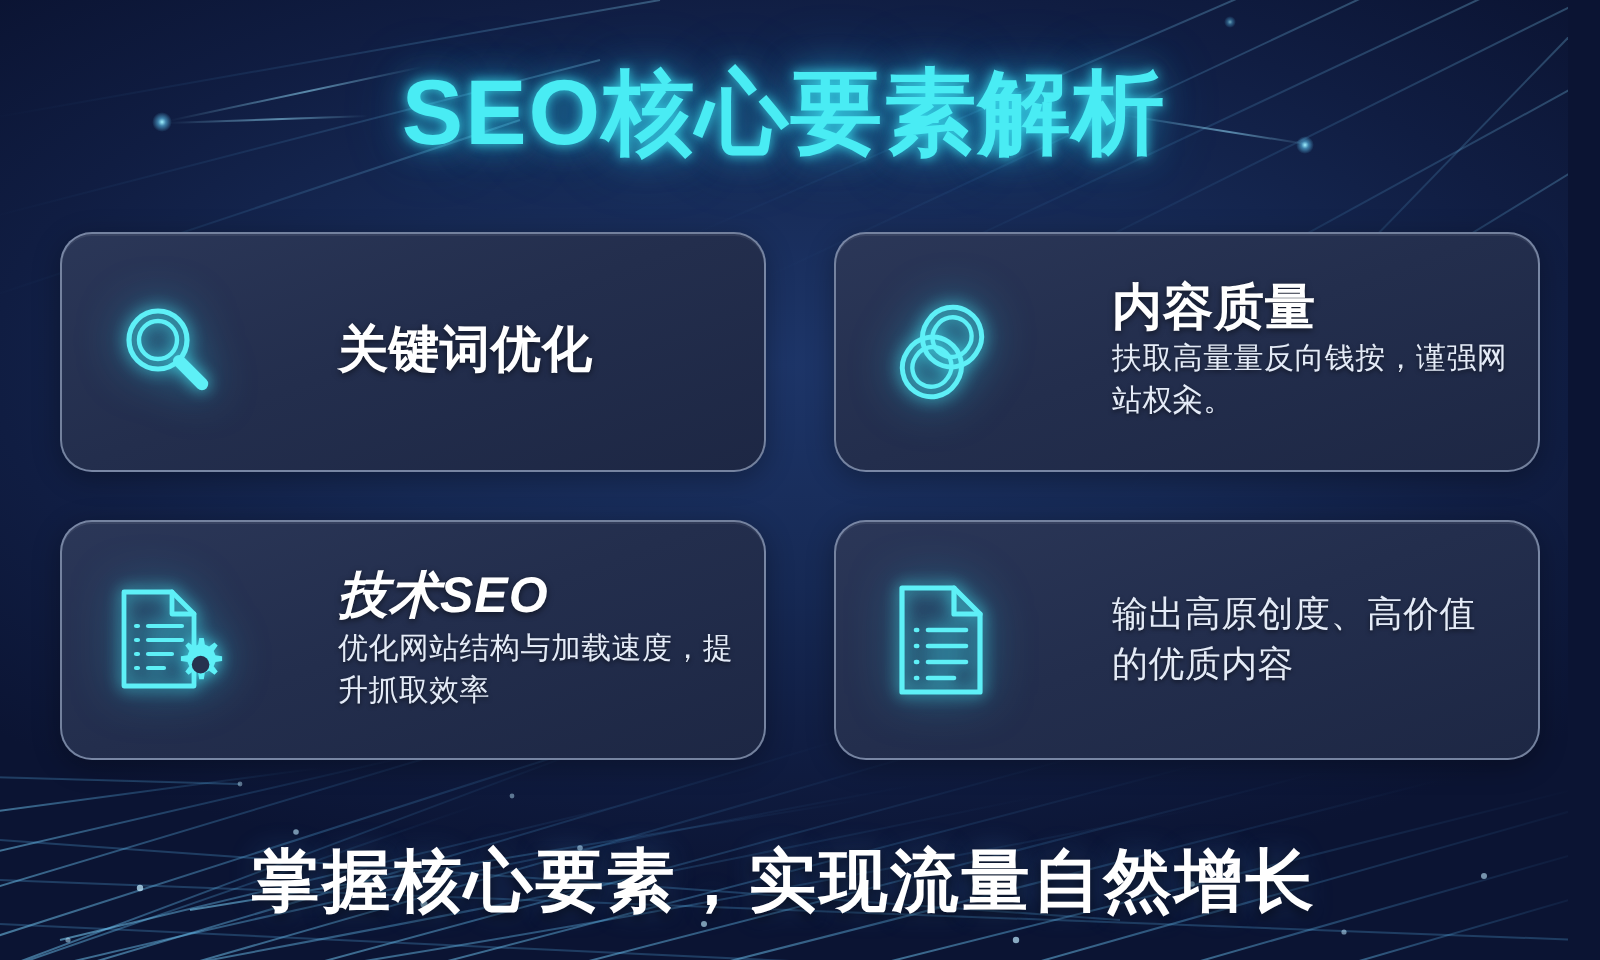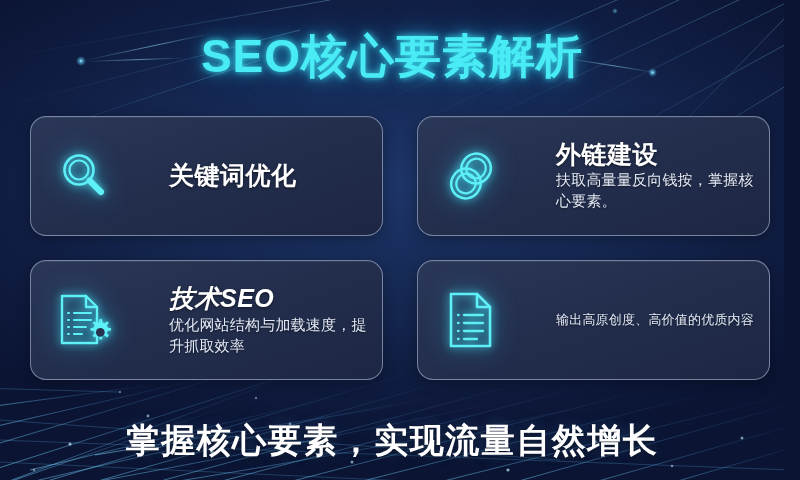--- a/index.html
+++ b/index.html
@@ -91,21 +91,21 @@
     margin-bottom:2px;
   }
   .card-desc{
     color:#e4ebf7;
     font-size:15px;
     line-height:1.38;
     letter-spacing:.2px;
     text-shadow:0 1px 2px rgba(0,0,0,.5);
   }
   .card-3 .card-title, .card-4 .card-title{ margin-bottom:3px;font-style:italic; }
-  .card-4 .card-desc{ font-size:13px; }
+  .card-4 .card-desc{ font-size:18px; }
 
   
   #footer{
     position:absolute; left:0; right:0; top:418px;
     text-align:center;
     font-size:34px; font-weight:bold;
     color:#ffffff;
     letter-spacing:1.5px;
     text-shadow:0 2px 6px rgba(0,0,0,.6), 0 0 14px rgba(90,170,255,.28);
     white-space:nowrap;
@@ -221,22 +221,22 @@
         <svg width="54" height="56" viewBox="0 0 54 56" fill="none" stroke="#5ef0f7" stroke-width="2.5" stroke-linecap="round" stroke-linejoin="round">
           <g transform="rotate(34 27 28)">
             <rect x="12.5" y="4" width="29" height="30" rx="14.5"></rect>
             <rect x="17.5" y="9" width="19" height="20" rx="9.5" stroke-width="2.2"></rect>
             <rect x="12.5" y="22" width="29" height="30" rx="14.5"></rect>
             <rect x="17.5" y="27" width="19" height="20" rx="9.5" stroke-width="2.2"></rect>
           </g>
         </svg>
       </div>
       <div class="card-text">
-        <div class="card-title">外链建设</div>
-        <div class="card-desc">扶取高量量反向钱按，掌握核心要素。</div>
+        <div class="card-title">内容质量</div>
+        <div class="card-desc">扶取高量量反向钱按，谨强网站权籴。</div>
       </div>
     </div>
 
     <div class="card card-3">
       <div class="card-icon">
         <svg width="56" height="58" viewBox="0 0 56 58" fill="none" stroke="#5ef0f7" stroke-width="2.4" stroke-linecap="round" stroke-linejoin="round">
           <path d="M6 5 h24 l11 11 v36 h-35 z"></path>
           <path d="M30 5 v11 h11"></path>
           <g stroke-width="2.1">
             <line x1="12" y1="22" x2="13" y2="22"></line>

